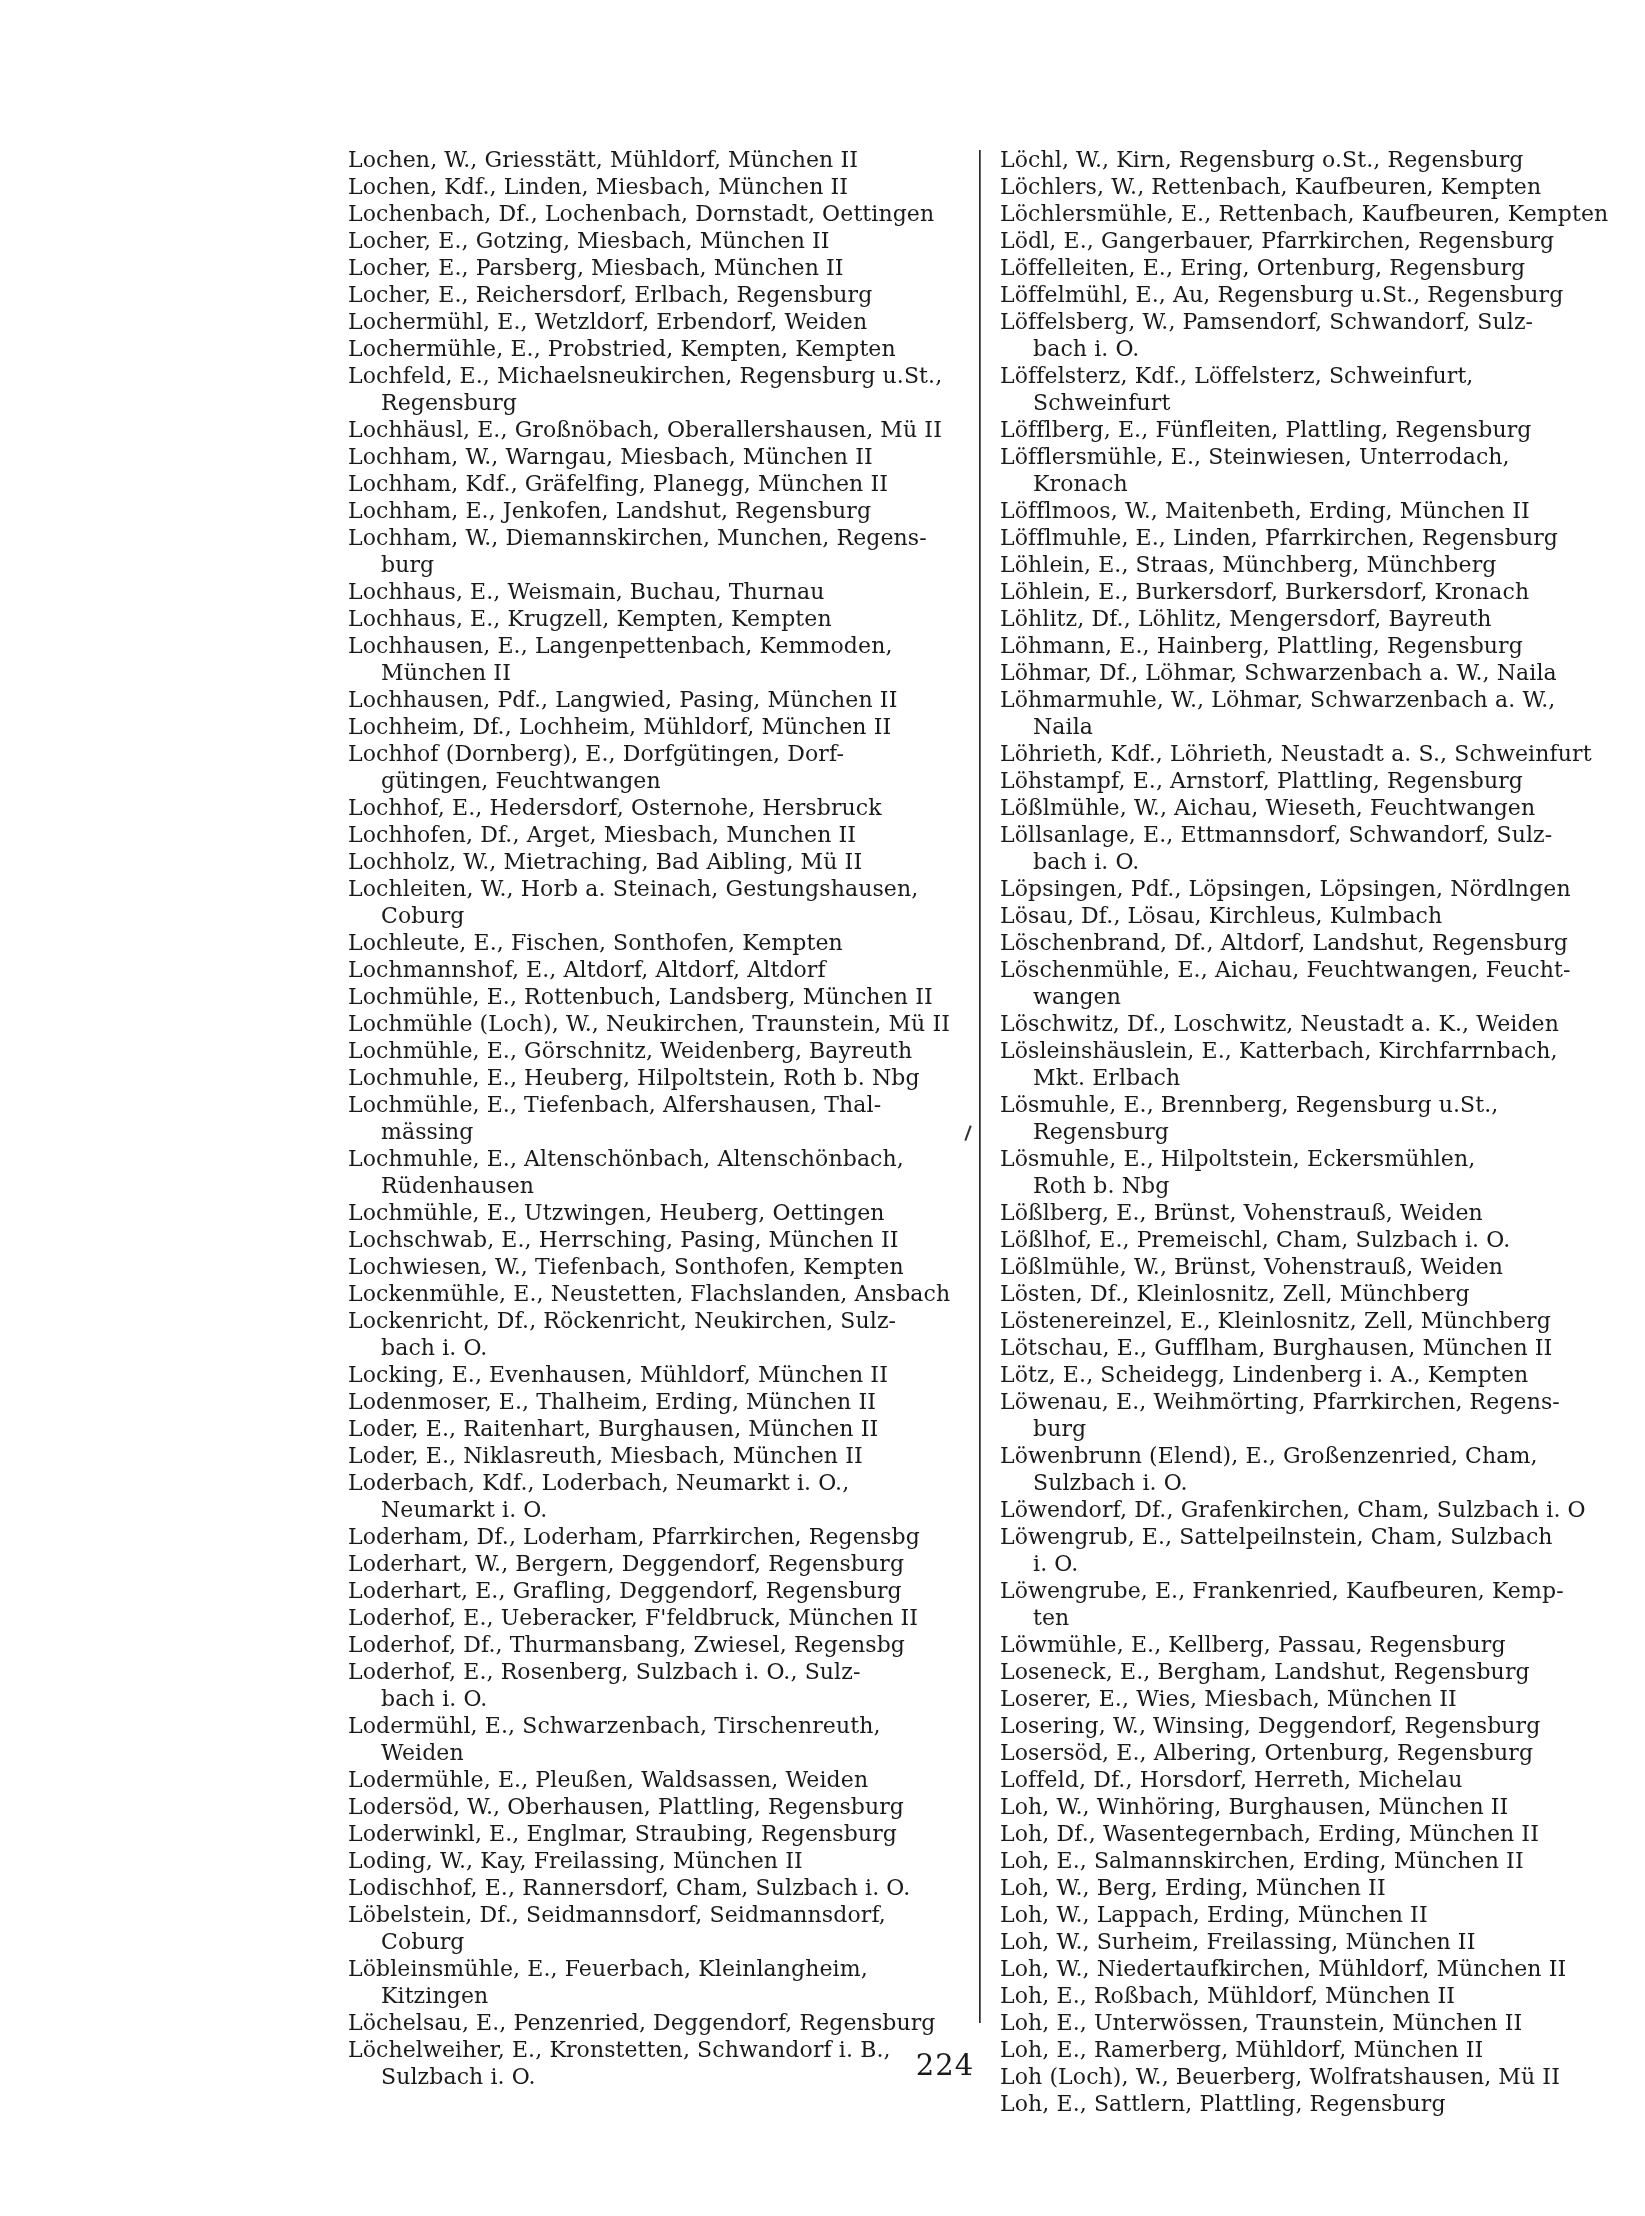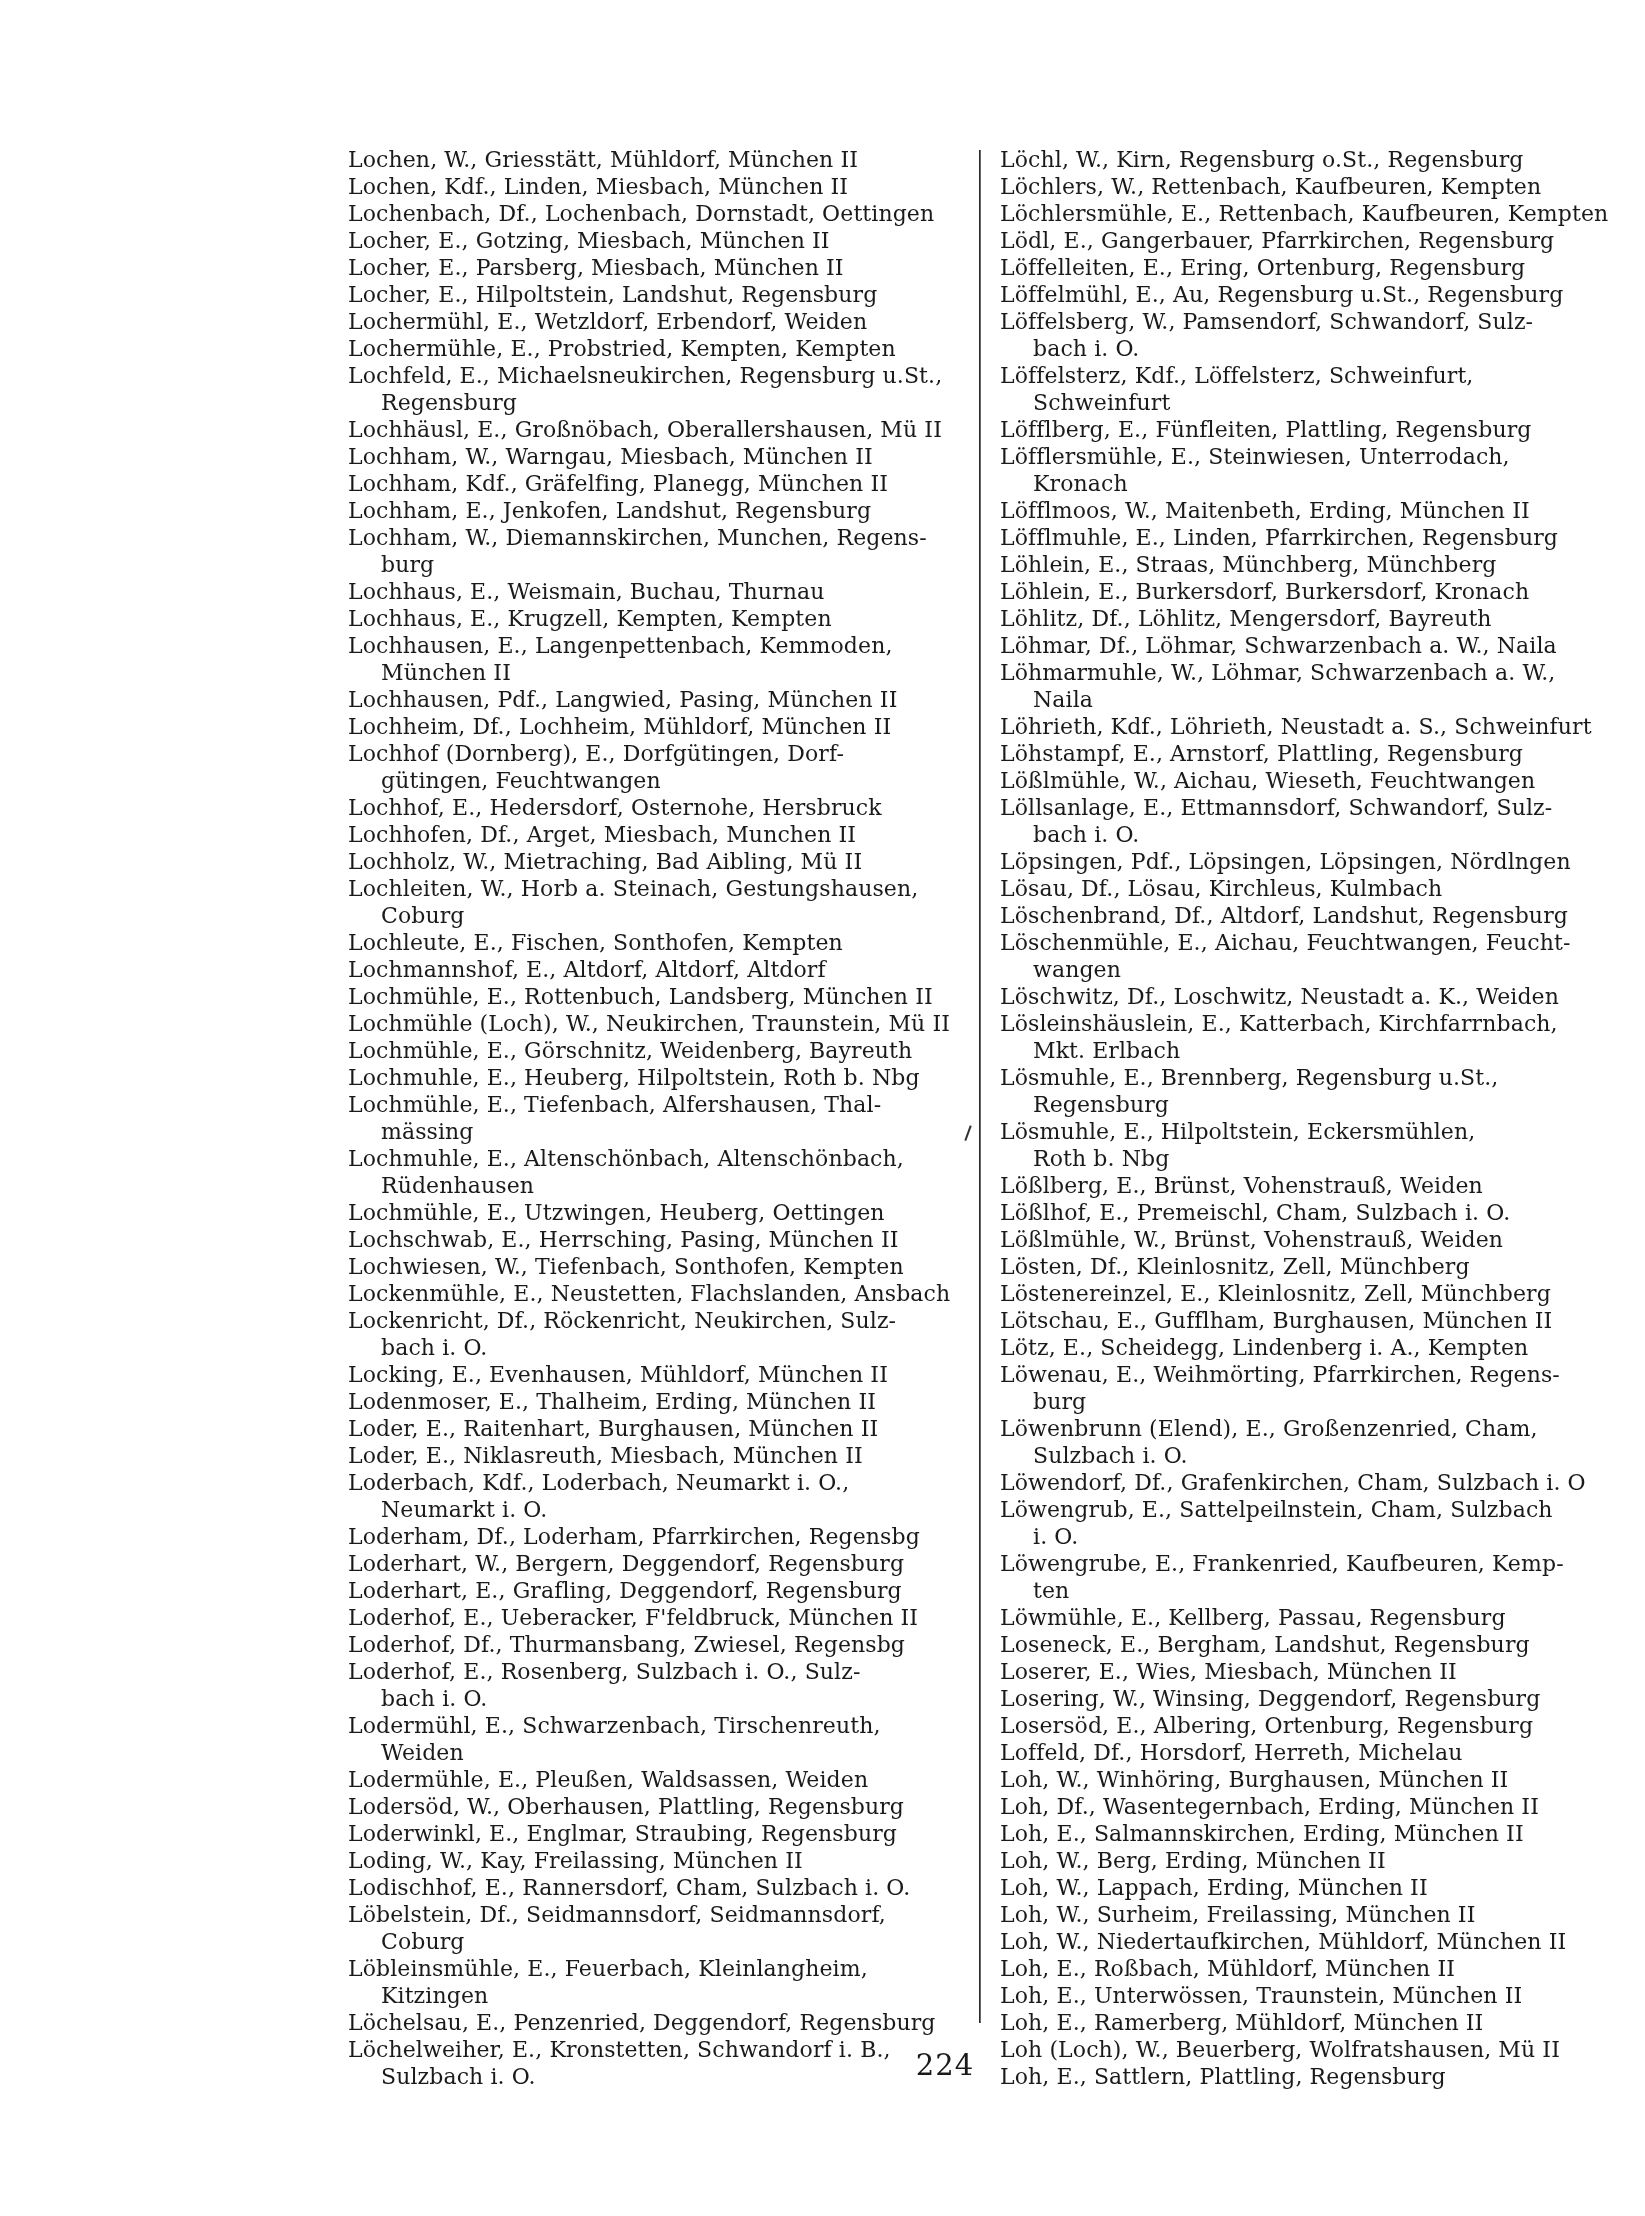--- a/index.html
+++ b/index.html
@@ -101,21 +101,21 @@
         <div class="entry">
           <span class="line">Lochenbach, Df., Lochenbach, Dornstadt, Oettingen</span>
         </div>
         <div class="entry">
           <span class="line">Locher, E., Gotzing, Miesbach, München II</span>
         </div>
         <div class="entry">
           <span class="line">Locher, E., Parsberg, Miesbach, München II</span>
         </div>
         <div class="entry">
-          <span class="line">Locher, E., Hilpoltstein, Landshut, Regensburg</span>
+          <span class="line">Locher, E., Reichersdorf, Erlbach, Regensburg</span>
         </div>
         <div class="entry">
           <span class="line">Lochermühl, E., Wetzldorf, Erbendorf, Weiden</span>
         </div>
         <div class="entry">
           <span class="line">Lochermühle, E., Probstried, Kempten, Kempten</span>
         </div>
         <div class="entry">
           <span class="line">Lochfeld, E., Michaelsneukirchen, Regensburg u.St.,</span>
           <span class="line cont">Regensburg</span>
@@ -322,20 +322,23 @@
           <span class="line">Löfflmuhle, E., Linden, Pfarrkirchen, Regensburg</span>
         </div>
         <div class="entry">
           <span class="line">Löhlein, E., Straas, Münchberg, Münchberg</span>
         </div>
         <div class="entry">
           <span class="line">Löhlein, E., Burkersdorf, Burkersdorf, Kronach</span>
         </div>
         <div class="entry">
           <span class="line">Löhlitz, Df., Löhlitz, Mengersdorf, Bayreuth</span>
+        </div>
+        <div class="entry">
+          <span class="line">Löhmann, E., Hainberg, Plattling, Regensburg</span>
         </div>
         <div class="entry">
           <span class="line">Löhmar, Df., Löhmar, Schwarzenbach a. W., Naila</span>
         </div>
         <div class="entry">
           <span class="line">Löhmarmuhle, W., Löhmar, Schwarzenbach a. W.,</span>
           <span class="line cont">Naila</span>
         </div>
         <div class="entry">
           <span class="line">Löhrieth, Kdf., Löhrieth, Neustadt a. S., Schweinfurt</span>

